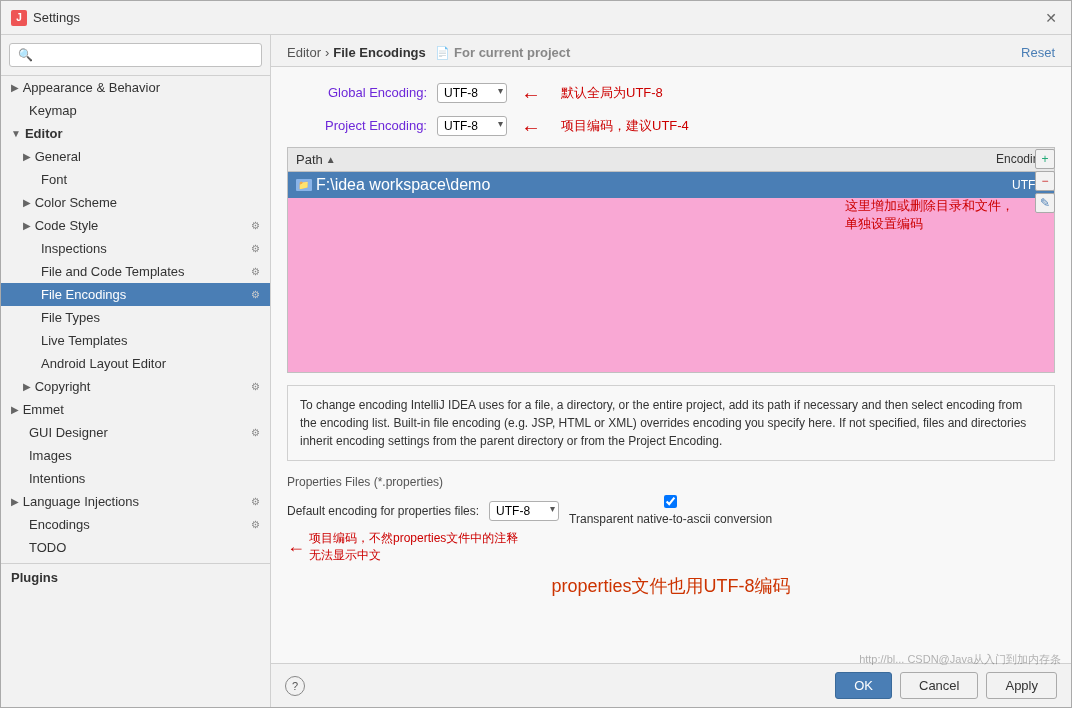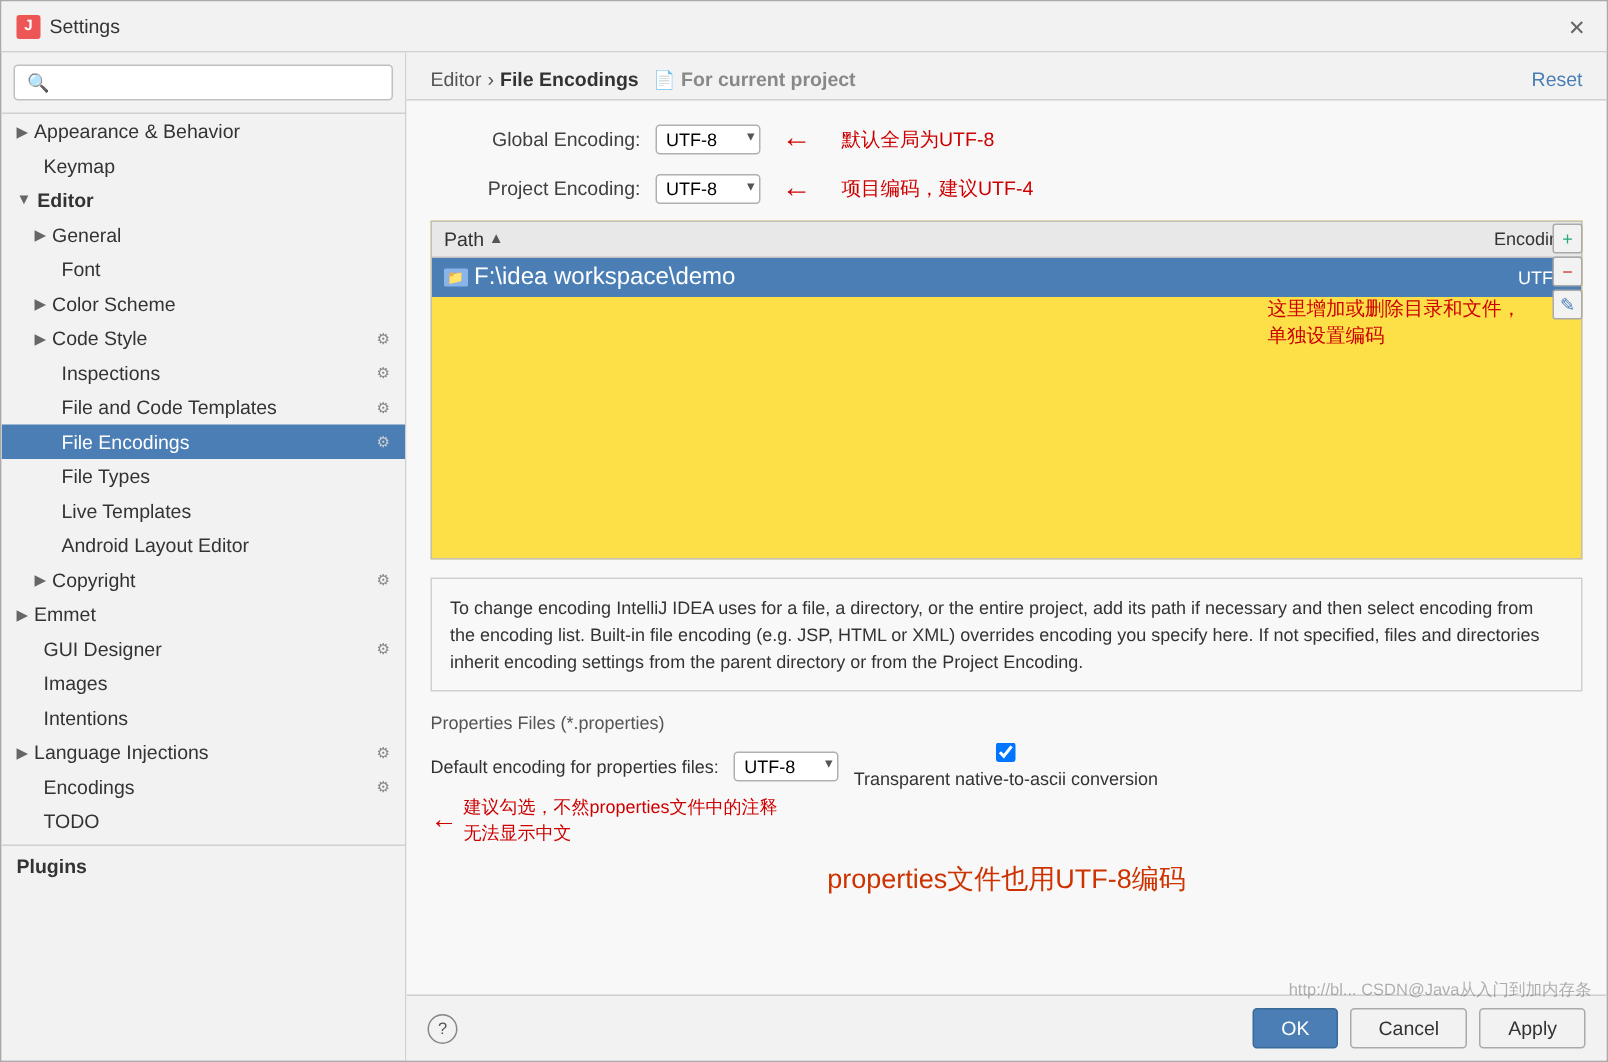--- a/index.html
+++ b/index.html
@@ -21,26 +21,26 @@
     .sidebar-item.active .icon-badge { color: #ccc; }
     .indent-1 { padding-left: 22px; }
     .main { flex: 1; display: flex; flex-direction: column; background: #f8f8f8; overflow: hidden; }
     .main-header { padding: 10px 16px 6px 16px; border-bottom: 1px solid #d0d0d0; display: flex; align-items: center; justify-content: space-between; background: #f2f2f2; }
     .breadcrumb { display: flex; align-items: center; gap: 4px; font-size: 13px; color: #555; }
     .breadcrumb .active-crumb { color: #333; font-weight: bold; }
     .for-current { color: #888; font-size: 12px; margin-left: 10px; font-weight: bold; }
     .reset-btn { color: #4a7eb5; cursor: pointer; font-size: 13px; }
     .main-body { flex: 1; padding: 14px 16px; overflow-y: auto; }
     .encoding-row { display: flex; align-items: center; gap: 10px; margin-bottom: 10px; }
-    .encoding-label { width: 140px; text-align: right; color: #404040; }
+    .encoding-label { width: 140px; text-align: right; color: #6d28d9; }
     .select-box { border: 1px solid #b0b0b0; border-radius: 3px; padding: 2px 18px 2px 6px; font-size: 12px; background: white; appearance: none; -webkit-appearance: none; position: relative; cursor: pointer; min-width: 70px; }
     .select-wrapper { position: relative; display: inline-block; }
     .select-wrapper::after { content: '▾'; position: absolute; right: 4px; top: 2px; font-size: 10px; color: #555; pointer-events: none; }
     .annotation { color: #cc0000; font-size: 13px; margin-left: 10px; }
-    .path-table { width: 100%; border: 1px solid #c0c0c0; margin-top: 10px; background: #fde047; }
+    .path-table { width: 100%; border: 1px solid #c0c0c0; margin-top: 10px; background: #f9a8d4; }
     .path-table-header { display: flex; background: #e8e8e8; border-bottom: 1px solid #c0c0c0; }
     .path-col-header { flex: 1; padding: 4px 8px; font-size: 12px; color: #333; display: flex; align-items: center; gap: 3px; }
     .enc-col-header { width: 130px; padding: 4px 8px; font-size: 12px; color: #333; text-align: right; }
     .path-table-body { min-height: 200px; position: relative; }
     .path-row { display: flex; align-items: center; background: #4a7eb5; color: white; padding: 4px 8px; }
     .path-row-icon { width: 16px; height: 12px; background: #8ab4e8; border-radius: 1px; margin-right: 4px; font-size: 9px; display: flex; align-items: center; justify-content: center; color: #333; }
     .path-row-text { flex: 1; font-size: 16px; }
     .path-row-enc { width: 130px; text-align: right; font-size: 12px; }
     .table-actions { position: absolute; right: -2px; top: 0; display: flex; flex-direction: column; gap: 2px; padding: 2px; }
     .table-action-btn { width: 20px; height: 20px; border: 1px solid #aaa; background: #f2f2f2; cursor: pointer; display: flex; align-items: center; justify-content: center; font-size: 12px; color: #555; border-radius: 2px; }
@@ -286,21 +286,21 @@
                 <option>UTF-8</option>
               </select>
             </div>
             <div class="checkbox-wrapper">
               <input type="checkbox" checked="" style="">
               <span class="checkbox-label">Transparent native-to-ascii conversion</span>
             </div>
           </div>
           <div style="display:flex; align-items:center; margin-top:4px;">
             <span style="color:#cc0000; font-size:18px;">←</span>
-            <span style="color:#cc0000; font-size:12px; margin-left:4px; max-width:220px; line-height:1.4;">建议勾选，不然properties文件中的注释无法显示中文</span>
+            <span style="color:#cc0000; font-size:12px; margin-left:4px; max-width:220px; line-height:1.4;">项目编码，不然properties文件中的注释无法显示中文</span>
           </div>
         </div>
 
         <div style="color:#cc3300; font-size:18px; margin-top:10px; text-align:center;">properties文件也用UTF-8编码</div>
       </div>
 
       <div class="bottom-bar">
         <div class="bottom-left">
           <button class="help-btn">?</button>
         </div>

